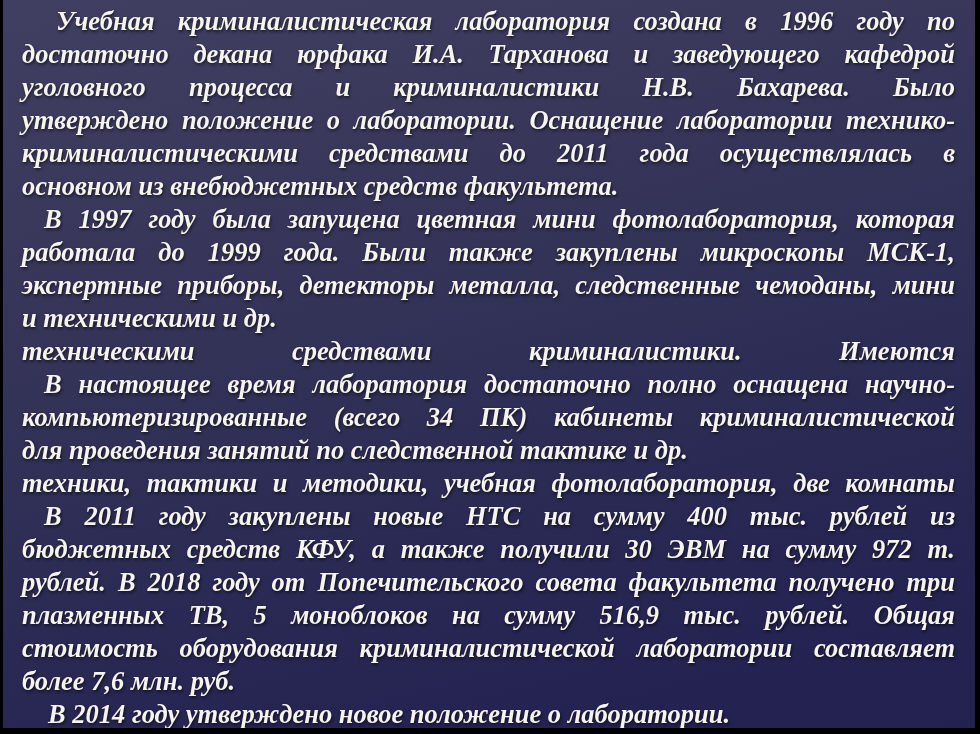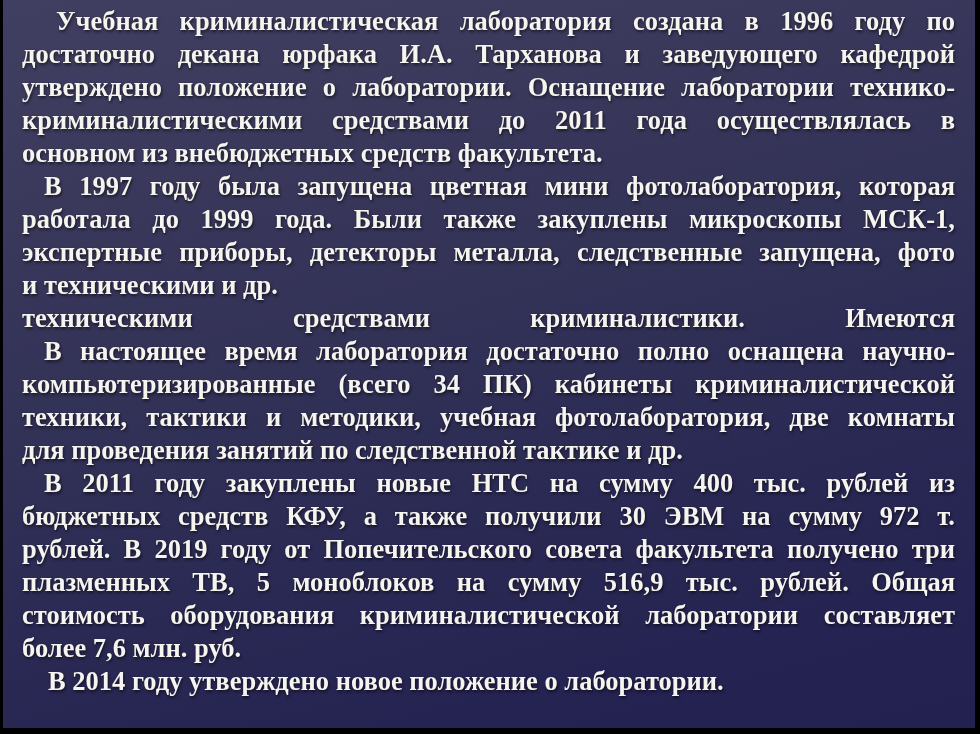--- a/index.html
+++ b/index.html
@@ -21,61 +21,63 @@
   }
   .text-block {
     box-sizing: border-box;
     width: 100%;
     padding: 5px 20px 0 19px;
     color: #f6f4ef;
     font-weight: bold;
     font-size: 26.5px;
     line-height: 33px;
     text-shadow: 1px 2px 3px rgba(0,0,0,0.55), 0 0 1px rgba(0,0,0,0.35);
+    font-style: italic;
     -webkit-font-smoothing: antialiased;
   }
   .paragraph { margin: 0; }
   .line {
     text-align: justify;
     text-align-last: justify;
     white-space: normal;
   }
   .line.last-line {
     text-align-last: left;
   }
 </style>
 </head>
 <body>
 
 <div class="slide">
   <div class="text-block" id="text-block">
       <div class="paragraph">
         <div class="line" style="text-indent: 34px;">Учебная криминалистическая лаборатория создана в 1996 году по</div>
         <div class="line">достаточно декана юрфака И.А. Тарханова и заведующего кафедрой</div>
+        <div class="line">уголовного процесса и криминалистики Н.В. Бахарева. Было</div>
         <div class="line">утверждено положение о лаборатории. Оснащение лаборатории технико-</div>
         <div class="line">криминалистическими средствами до 2011 года осуществлялась в</div>
         <div class="line last-line">основном из внебюджетных средств факультета.</div>
       </div>
       <div class="paragraph">
         <div class="line" style="text-indent: 22px;">В 1997 году была запущена цветная мини фотолаборатория, которая</div>
         <div class="line">работала до 1999 года. Были также закуплены микроскопы МСК-1,</div>
-        <div class="line">экспертные приборы, детекторы металла, следственные запущена, фото</div>
+        <div class="line">экспертные приборы, детекторы металла, следственные чемоданы, мини</div>
         <div class="line last-line">и техническими и др.</div>
       </div>
       <div class="paragraph">
         <div class="line">техническими средствами криминалистики. Имеются</div>
         <div class="line" style="text-indent: 22px;">В настоящее время лаборатория достаточно полно оснащена научно-</div>
         <div class="line">компьютеризированные (всего 34 ПК) кабинеты криминалистической</div>
+        <div class="line last-line">для проведения занятий по следственной тактике и др.</div>
         <div class="line">техники, тактики и методики,  учебная фотолаборатория, две комнаты</div>
-        <div class="line last-line">для проведения занятий по следственной тактике и др.</div>
       </div>
       <div class="paragraph">
         <div class="line" style="text-indent: 22px;">В 2011 году закуплены новые НТС на сумму 400 тыс. рублей из</div>
         <div class="line">бюджетных средств КФУ, а также получили 30 ЭВМ на сумму 972 т.</div>
-        <div class="line">рублей. В 2019 году от Попечительского совета факультета получено три</div>
+        <div class="line">рублей. В 2018 году от Попечительского совета факультета получено три</div>
         <div class="line">плазменных ТВ, 5 моноблоков на сумму 516,9 тыс. рублей. Общая</div>
         <div class="line">стоимость  оборудования криминалистической лаборатории составляет</div>
         <div class="line last-line">более 7,6 млн. руб.</div>
       </div>
       <div class="paragraph">
         <div class="line last-line" style="text-indent: 26px;">В 2014 году утверждено новое положение о лаборатории.</div>
       </div>
     </div>
 </div>
 

